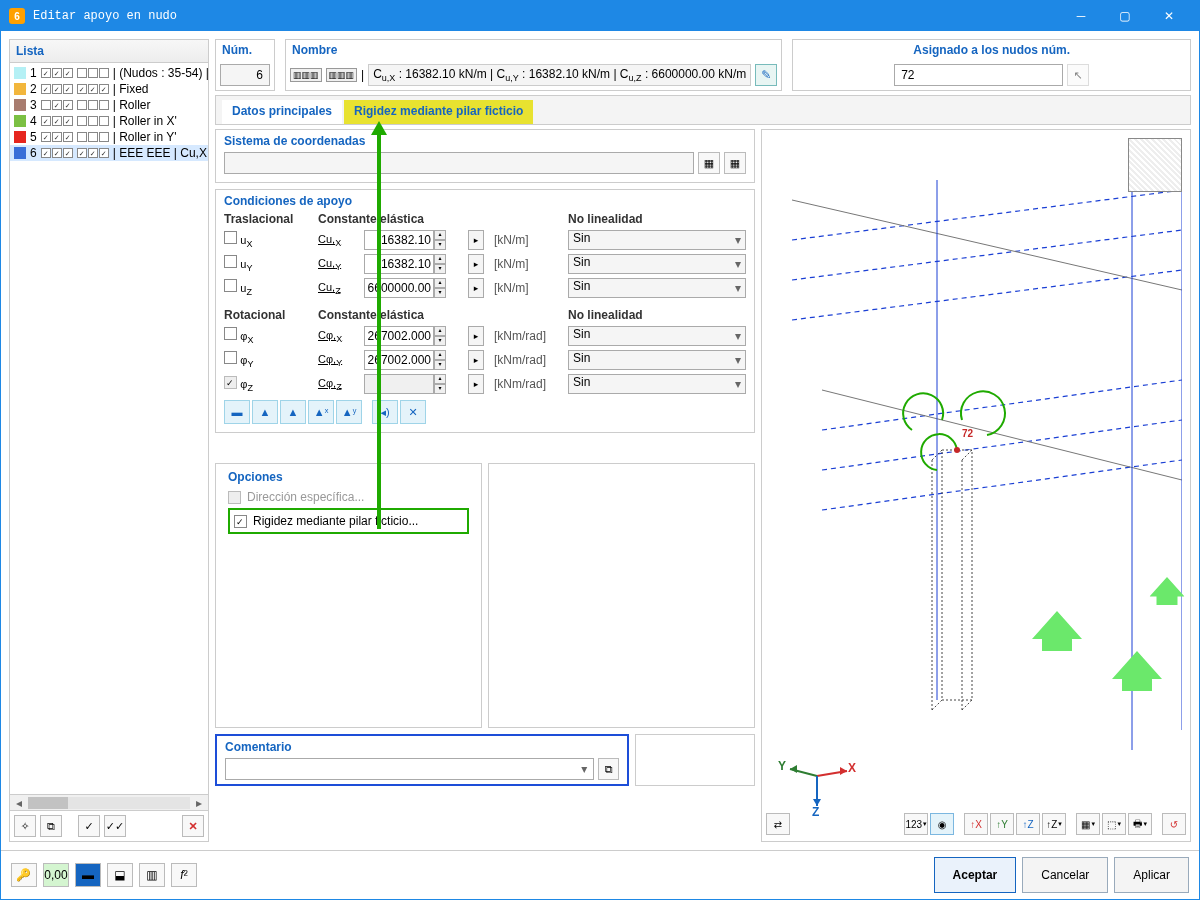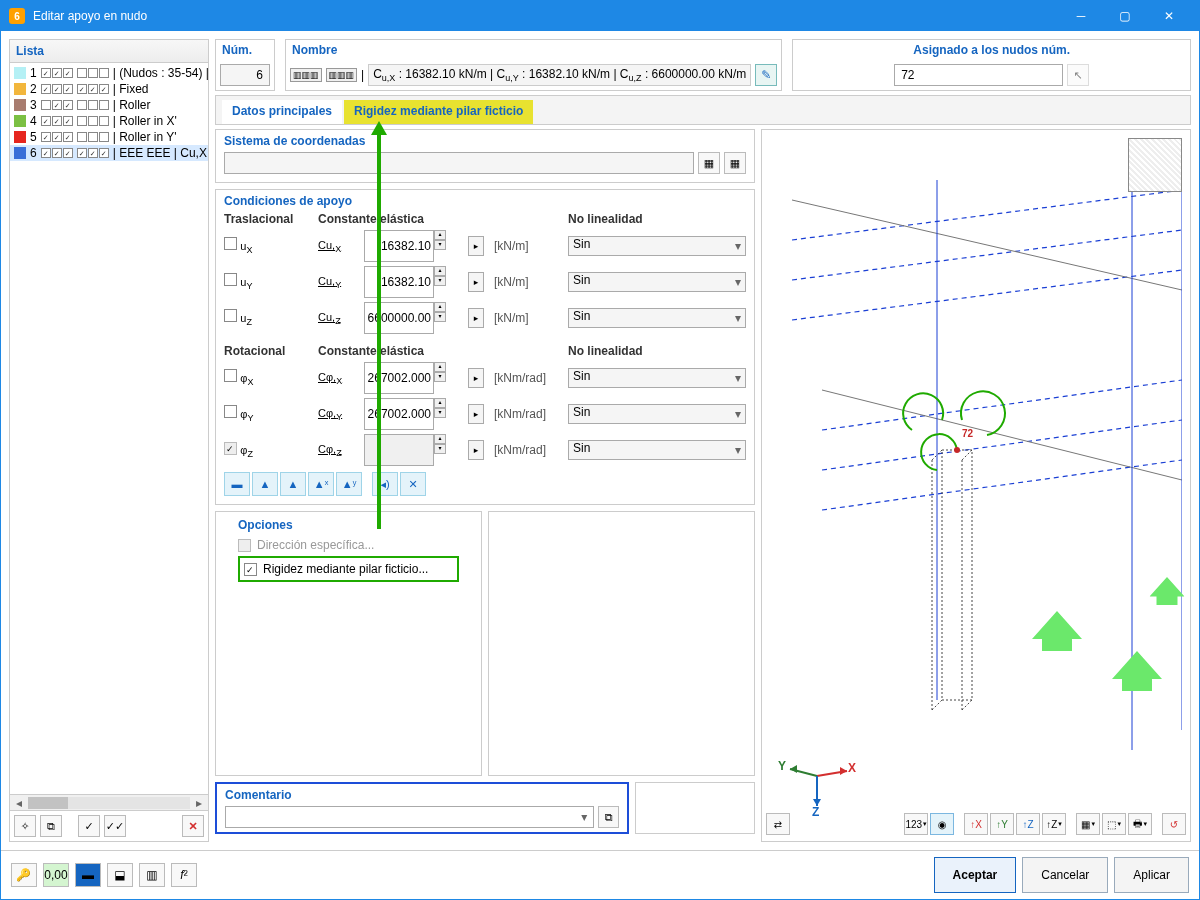--- a/index.html
+++ b/index.html
@@ -1,20 +1,20 @@
 <!DOCTYPE html>
 <html><head>
 <meta charset="utf-8">
 <style>
 * { box-sizing: border-box; font-family: "Segoe UI", Tahoma, sans-serif; font-size: 12px; }
 body { margin: 0; background: #fff; }
 .window { width: 1200px; height: 900px; display: flex; flex-direction: column; border: 1px solid #1e88e5; }
 .titlebar { background: #1e88e5; color: #fff; height: 30px; display: flex; align-items: center; padding: 0 8px; }
 .titlebar .icon { width: 16px; height: 16px; background: #ffa000; border-radius: 3px; margin-right: 8px; display:flex; align-items:center; justify-content:center; font-size:10px; color:#fff; font-weight:bold;}
-.titlebar .title { flex: 1; }
+.titlebar .title { flex: 1; font-family: Liberation Mono, monospace; }
 .titlebar .winbtn { width: 44px; height: 30px; display: flex; align-items: center; justify-content: center; cursor: pointer; }
 
 .content { flex: 1; display: flex; padding: 8px; gap: 6px; background: #fff; overflow: hidden; }
 
 
 .left-panel { width: 200px; display: flex; flex-direction: column; border: 1px solid #ccc; }
 .panel-header { background: linear-gradient(#f7f7f7,#ededed); color: #1565c0; font-weight: bold; padding: 4px 6px; border-bottom: 1px solid #ccc; }
 .list-body { flex: 1; overflow: hidden; padding: 2px 0; }
 .list-row { display: flex; align-items: center; padding: 1px 4px; gap: 4px; white-space: nowrap; }
 .list-row.selected { background: #d6e9ff; }
@@ -65,34 +65,34 @@
 
 .cond-grid { display:grid; grid-template-columns: 90px 42px 100px 22px 70px 1fr; row-gap:4px; column-gap:4px; align-items:center;}
 .section-lbl { font-weight:bold; color:#333;}
 .chk { width:13px; height:13px; border:1px solid #888; display:inline-block; background:#fff;}
 .chk.checked { background:#fff;}
 .chk.checked::after { content:"✓"; font-size:9px; position:relative; top:-2px; left:1px;}
 .chk.disabled { background:#eee; border-color:#bbb;}
 .axis-lbl { font-size:11px;}
 .spring-lbl { font-size:11px;text-decoration:underline;}
 .spin { display:flex; }
-.spin input { width:70px; height:32px; border:1px solid #aaa; text-align:right; padding-right:2px;}
+.spin input { width:70px; height:20px; border:1px solid #aaa; text-align:right; padding-right:2px;}
 .spin input:disabled { background:#f0f0f0; color:#999;}
 .spin-btns { display:flex; flex-direction:column;}
 .spin-btn { width:12px; height:10px; border:1px solid #aaa; background:#f0f0f0; font-size:6px; line-height:1; text-align:center;}
 .menu-btn { width:16px; height:20px; border:1px solid #aaa; background:#f5f5f5; font-size:9px; text-align:center; line-height:18px;}
 .unit { color:#555;}
 .combo { height:20px; border:1px solid #aaa; background:#f5f5f5; padding:0 18px 0 4px; position:relative;}
 .combo::after { content:"▾"; position:absolute; right:4px; top:2px; color:#666;}
 
 .support-btns { display:flex; gap:2px; margin-top:6px;}
 .sbtn { width:26px; height:24px; border:1px solid #9fd4e8; background:#e4f3fa; display:flex; align-items:center; justify-content:center; color:#1565c0; font-size:11px;}
 
 .opts-row { display:flex; gap:6px;}
-.opts-box { flex:1; border:1px solid #ccc; padding:6px 22px; min-height: 265px;}
+.opts-box { flex:1; border:1px solid #ccc; padding:6px 12px; min-height: 265px; margin-top: 24px;}
 .opt-item { display:flex; align-items:center; gap:6px; padding:2px 0;}
 .opt-item.disabled { color:#999;}
 .opt-highlight { border:2px solid #1faa00; padding:2px 4px; margin-top:2px;}
 
 .comment-row { display:flex; gap:6px;}
 .comment-box { flex:1; border:2px solid #1d4ed8; padding:4px 8px;}
 .comment-combo { width: 100%; height:22px; border:1px solid #aaa; background:#fff; position:relative;}
 .comment-combo::after { content:"▾"; position:absolute; right:6px; top:3px; color:#666;}
 .empty-box { width: 120px; border:1px solid #ccc;}
 

